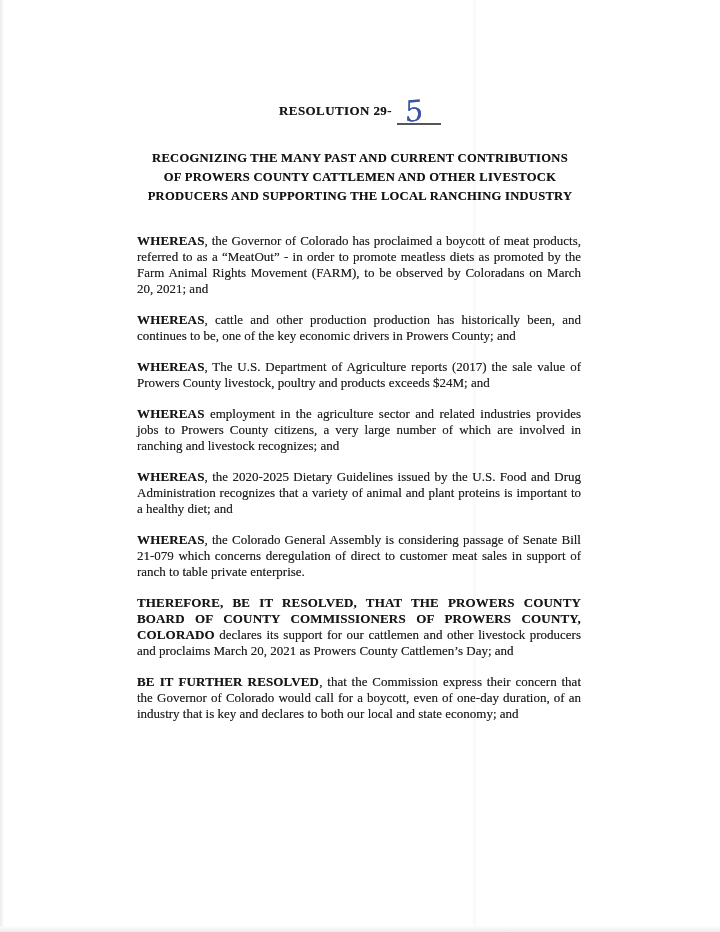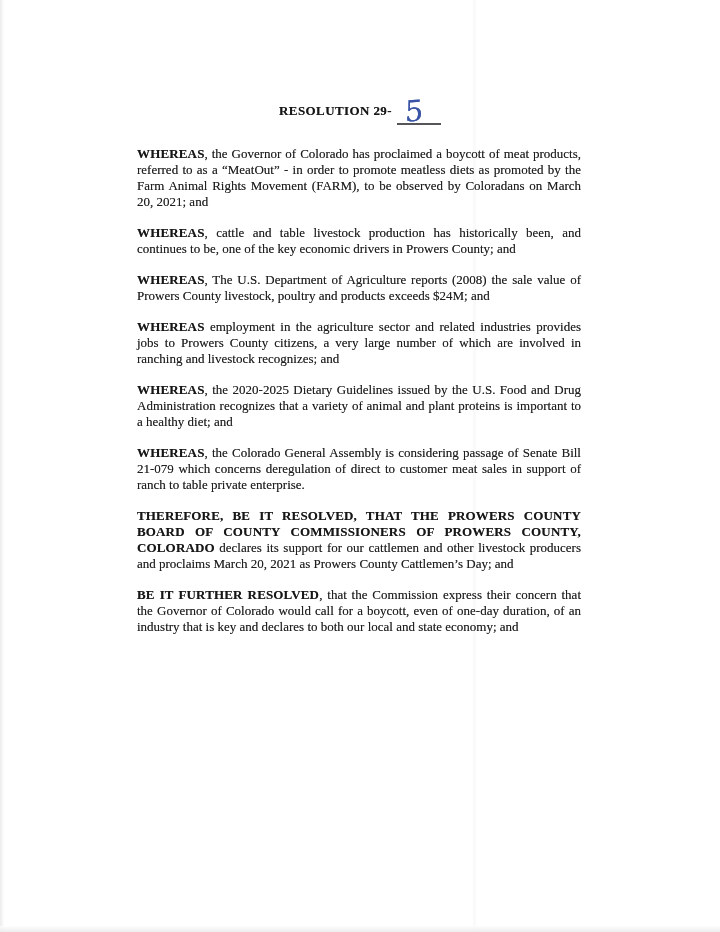--- a/index.html
+++ b/index.html
@@ -109,25 +109,30 @@
 
 <div class="page">
 
   <div class="title-row">
     <span>RESOLUTION 29-</span>
     <span class="number-blank">
       <span class="ink-number">5</span>
     </span>
   </div>
 
+  <div class="doc-title">
+    <div>RECOGNIZING THE MANY PAST AND CURRENT CONTRIBUTIONS</div>
+    <div>OF PROWERS COUNTY CATTLEMEN AND OTHER LIVESTOCK</div>
+    <div>PRODUCERS AND SUPPORTING THE LOCAL RANCHING INDUSTRY</div>
+  </div>
 
   <div class="doc-body">
     <p class="para"><span class="lead">WHEREAS</span><span>, the Governor of Colorado has proclaimed a boycott of meat products, referred to as a “MeatOut” - in order to promote meatless diets as promoted by the Farm Animal Rights Movement (FARM), to be observed by Coloradans on March 20, 2021; and</span></p>
-    <p class="para"><span class="lead">WHEREAS</span><span>, cattle and table livestock production has historically been, and continues to be, one of the key economic drivers in Prowers County; and</span></p>
-    <p class="para"><span class="lead">WHEREAS</span><span>, The U.S. Department of Agriculture reports (2008) the sale value of Prowers County livestock, poultry and products exceeds $24M; and</span></p>
+    <p class="para"><span class="lead">WHEREAS</span><span>, cattle and other production production has historically been, and continues to be, one of the key economic drivers in Prowers County; and</span></p>
+    <p class="para"><span class="lead">WHEREAS</span><span>, The U.S. Department of Agriculture reports (2017) the sale value of Prowers County livestock, poultry and products exceeds $24M; and</span></p>
     <p class="para"><span class="lead">WHEREAS</span><span> employment in the agriculture sector and related industries provides jobs to Prowers County citizens, a very large number of which are involved in ranching and livestock recognizes; and</span></p>
     <p class="para"><span class="lead">WHEREAS</span><span>, the 2020-2025 Dietary Guidelines issued by the U.S. Food and Drug Administration recognizes that a variety of animal and plant proteins is important to a healthy diet; and</span></p>
     <p class="para"><span class="lead">WHEREAS</span><span>, the Colorado General Assembly is considering passage of Senate Bill 21-079 which concerns deregulation of direct to customer meat sales in support of ranch to table private enterprise.</span></p>
     <p class="para"><span class="lead">THEREFORE, BE IT RESOLVED, THAT THE PROWERS COUNTY BOARD OF COUNTY COMMISSIONERS OF PROWERS COUNTY, COLORADO</span><span> declares its support for our cattlemen and other livestock producers and proclaims March 20, 2021 as Prowers County Cattlemen’s Day; and</span></p>
     <p class="para"><span class="lead">BE IT FURTHER RESOLVED</span><span>, that the Commission express their concern that the Governor of Colorado would call for a boycott, even of one-day duration, of an industry that is key and declares to both our local and state economy; and</span></p>
   </div>
 
 </div>
 
 </body></html>

